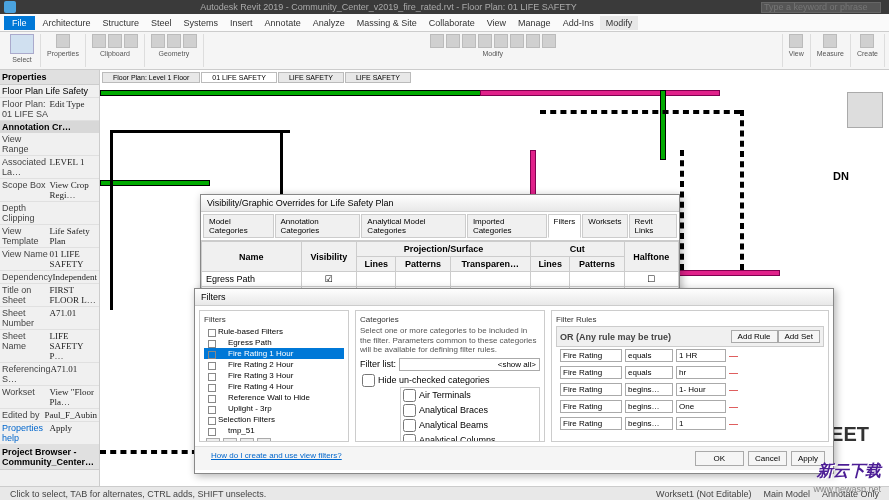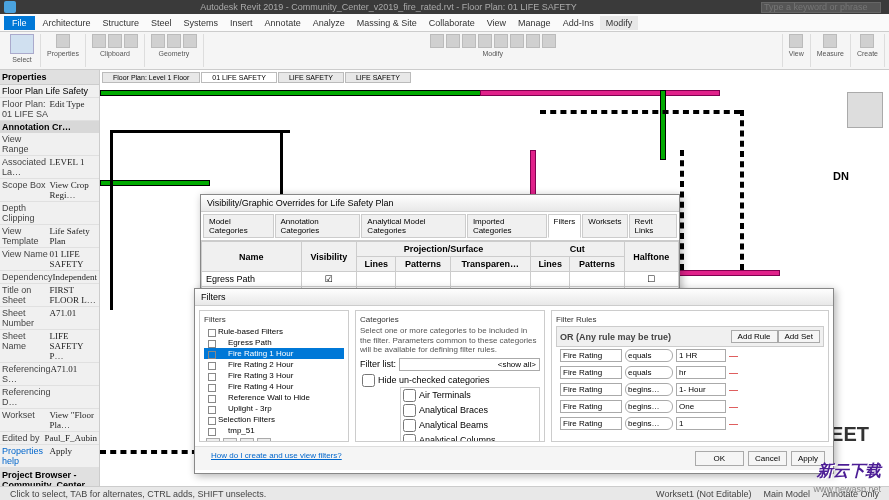--- a/index.html
+++ b/index.html
@@ -76,21 +76,21 @@
 .chk-list { border: 1px solid #ccc; height: 60px; overflow: auto; font-size: 8px; margin-left: 40px; }
 .chk-item { padding: 1px 2px; }
 .chk-item input { vertical-align: middle; margin-right: 3px; }
 
 .rules-header { background: #f0f0f0; border: 1px solid #ccc; padding: 3px; display: flex; align-items: center; font-size: 8px; }
 .rules-header .or-text { flex: 1; font-weight: bold; color: #444; }
 .small-btn { border: 1px solid #aaa; background: #f5f5f5; padding: 1px 6px; font-size: 8px; cursor: pointer; }
 .rule-row { display: flex; gap: 3px; padding: 2px 4px; align-items: center; font-size: 8px; }
 .rule-sel { border: 1px solid #aaa; background: #fff; padding: 1px 2px; font-size: 8px; }
 .rule-sel.param { width: 62px; }
-.rule-sel.op { width: 48px; border-radius: 6px; }
+.rule-sel.op { width: 48px; }
 .rule-sel.val { width: 50px; }
 .del-icon { width: 10px; height: 10px; color: #c00; }
 
 .dialog-footer { display: flex; justify-content: flex-end; gap: 4px; padding: 4px 8px; border-top: 1px solid #ddd; background: #f5f5f5; }
 .link-text { color: #0066cc; text-decoration: underline; font-size: 8px; margin-right: auto; padding-left: 8px; }
 
 .status-bar { position: absolute; bottom: 0; left: 0; right: 0; height: 14px; background: #e8e8e8; border-top: 1px solid #ccc; font-size: 7px; padding: 1px 4px; display: flex; align-items: center; color: #444; }
 .status-seg { margin: 0 6px; }
 
 .watermark { position: absolute; right: 8px; bottom: 18px; font-size: 16px; font-weight: bold; font-style: italic; color: #4c1d95; text-shadow: 1px 1px #fff; }
@@ -221,24 +221,20 @@
           <span class="label">Sheet Number</span>
           <span class="value">A71.01</span>
         </div>
         <div class="panel-row">
           <span class="label">Sheet Name</span>
           <span class="value">LIFE SAFETY P…</span>
         </div>
         <div class="panel-row">
           <span class="label">Referencing S…</span>
           <span class="value">A71.01</span>
-        </div>
-        <div class="panel-row">
-          <span class="label">Referencing D…</span>
-          <span class="value"></span>
         </div>
         <div class="panel-row">
           <span class="label">Workset</span>
           <span class="value">View "Floor Pla…</span>
         </div>
         <div class="panel-row">
           <span class="label">Edited by</span>
           <span class="value">Paul_F_Aubin</span>
         </div>
       </div>

